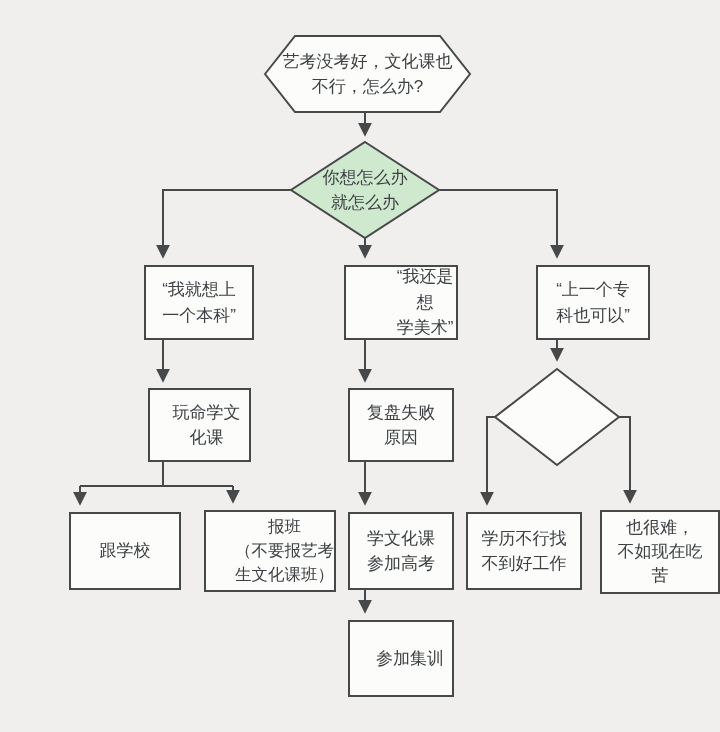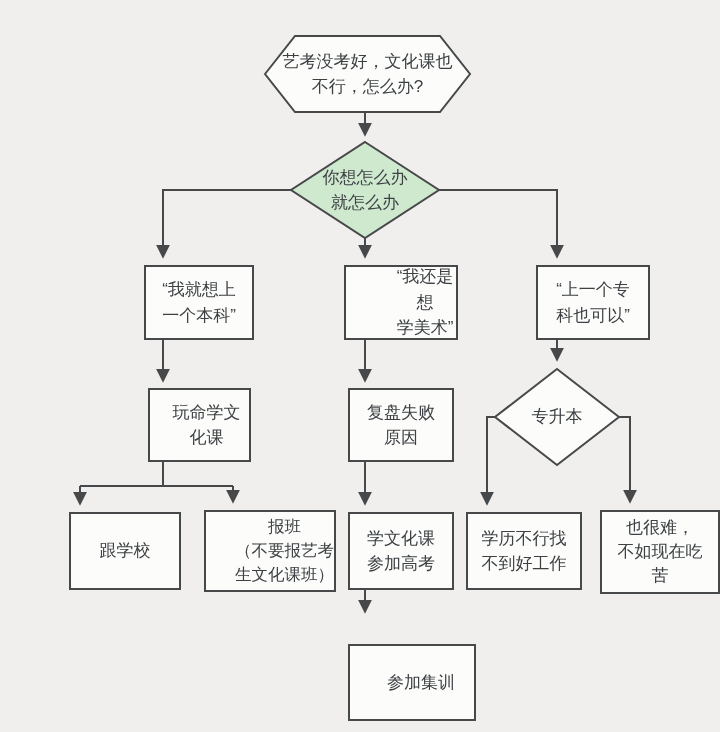--- a/index.html
+++ b/index.html
@@ -40,21 +40,21 @@
   #n-b2      {left:308px;top:265px; width:114px;height:75px;padding-left:48px;}
   #n-b3      {left:500px;top:265px; width:114px;height:75px;}
   #n-c1      {left:112px;top:388px; width:103px;height:74px;padding-left:14px;}
   #n-c2      {left:312px;top:388px; width:106px;height:74px;}
   #n-d2      {left:495px;top:369px; width:124px;height:96px;}
   #n-e1      {left:33px; top:512px; width:112px;height:78px;}
   #n-e2      {left:168px;top:510px; width:132px;height:82px;font-size:16.5px;line-height:1.45;justify-content:flex-end;}
   #n-e3      {left:312px;top:512px; width:106px;height:78px;}
   #n-e4      {left:430px;top:512px; width:116px;height:78px;}
   #n-e5      {left:564px;top:510px; width:120px;height:84px;line-height:1.4;align-items:center;}
-  #n-f       {left:312px;top:644px; width:128px;height:77px;padding-left:18px;}
+  #n-f       {left:312px;top:620px; width:106px;height:77px;padding-left:18px;}
 </style>
 </head>
 <body>
 
 <div class="canvas">
 
   <svg class="layer" viewBox="0 0 720 732" aria-hidden="true">
     <defs>
       <marker id="ah" viewBox="0 0 10 10" refX="8" refY="5" markerWidth="7" markerHeight="7" orient="auto-start-reverse">
         <path class="arrowhead" d="M0 0 L10 5 L0 10 Z"></path>
@@ -110,23 +110,20 @@
   <div id="n-c1" class="node box">
     <span>玩命学文
 化课</span>
   </div>
 
   <div id="n-c2" class="node box">
     <span>复盘失败
 原因</span>
   </div>
 
-  <div id="n-d2" class="node overlay">
-    <span>专升本</span>
-  </div>
 
   <div id="n-e1" class="node box">
     <span>跟学校</span>
   </div>
 
   <div id="n-e2" class="node box">
     <span>报班
 （不要报艺考
 生文化课班）</span>
   </div>

